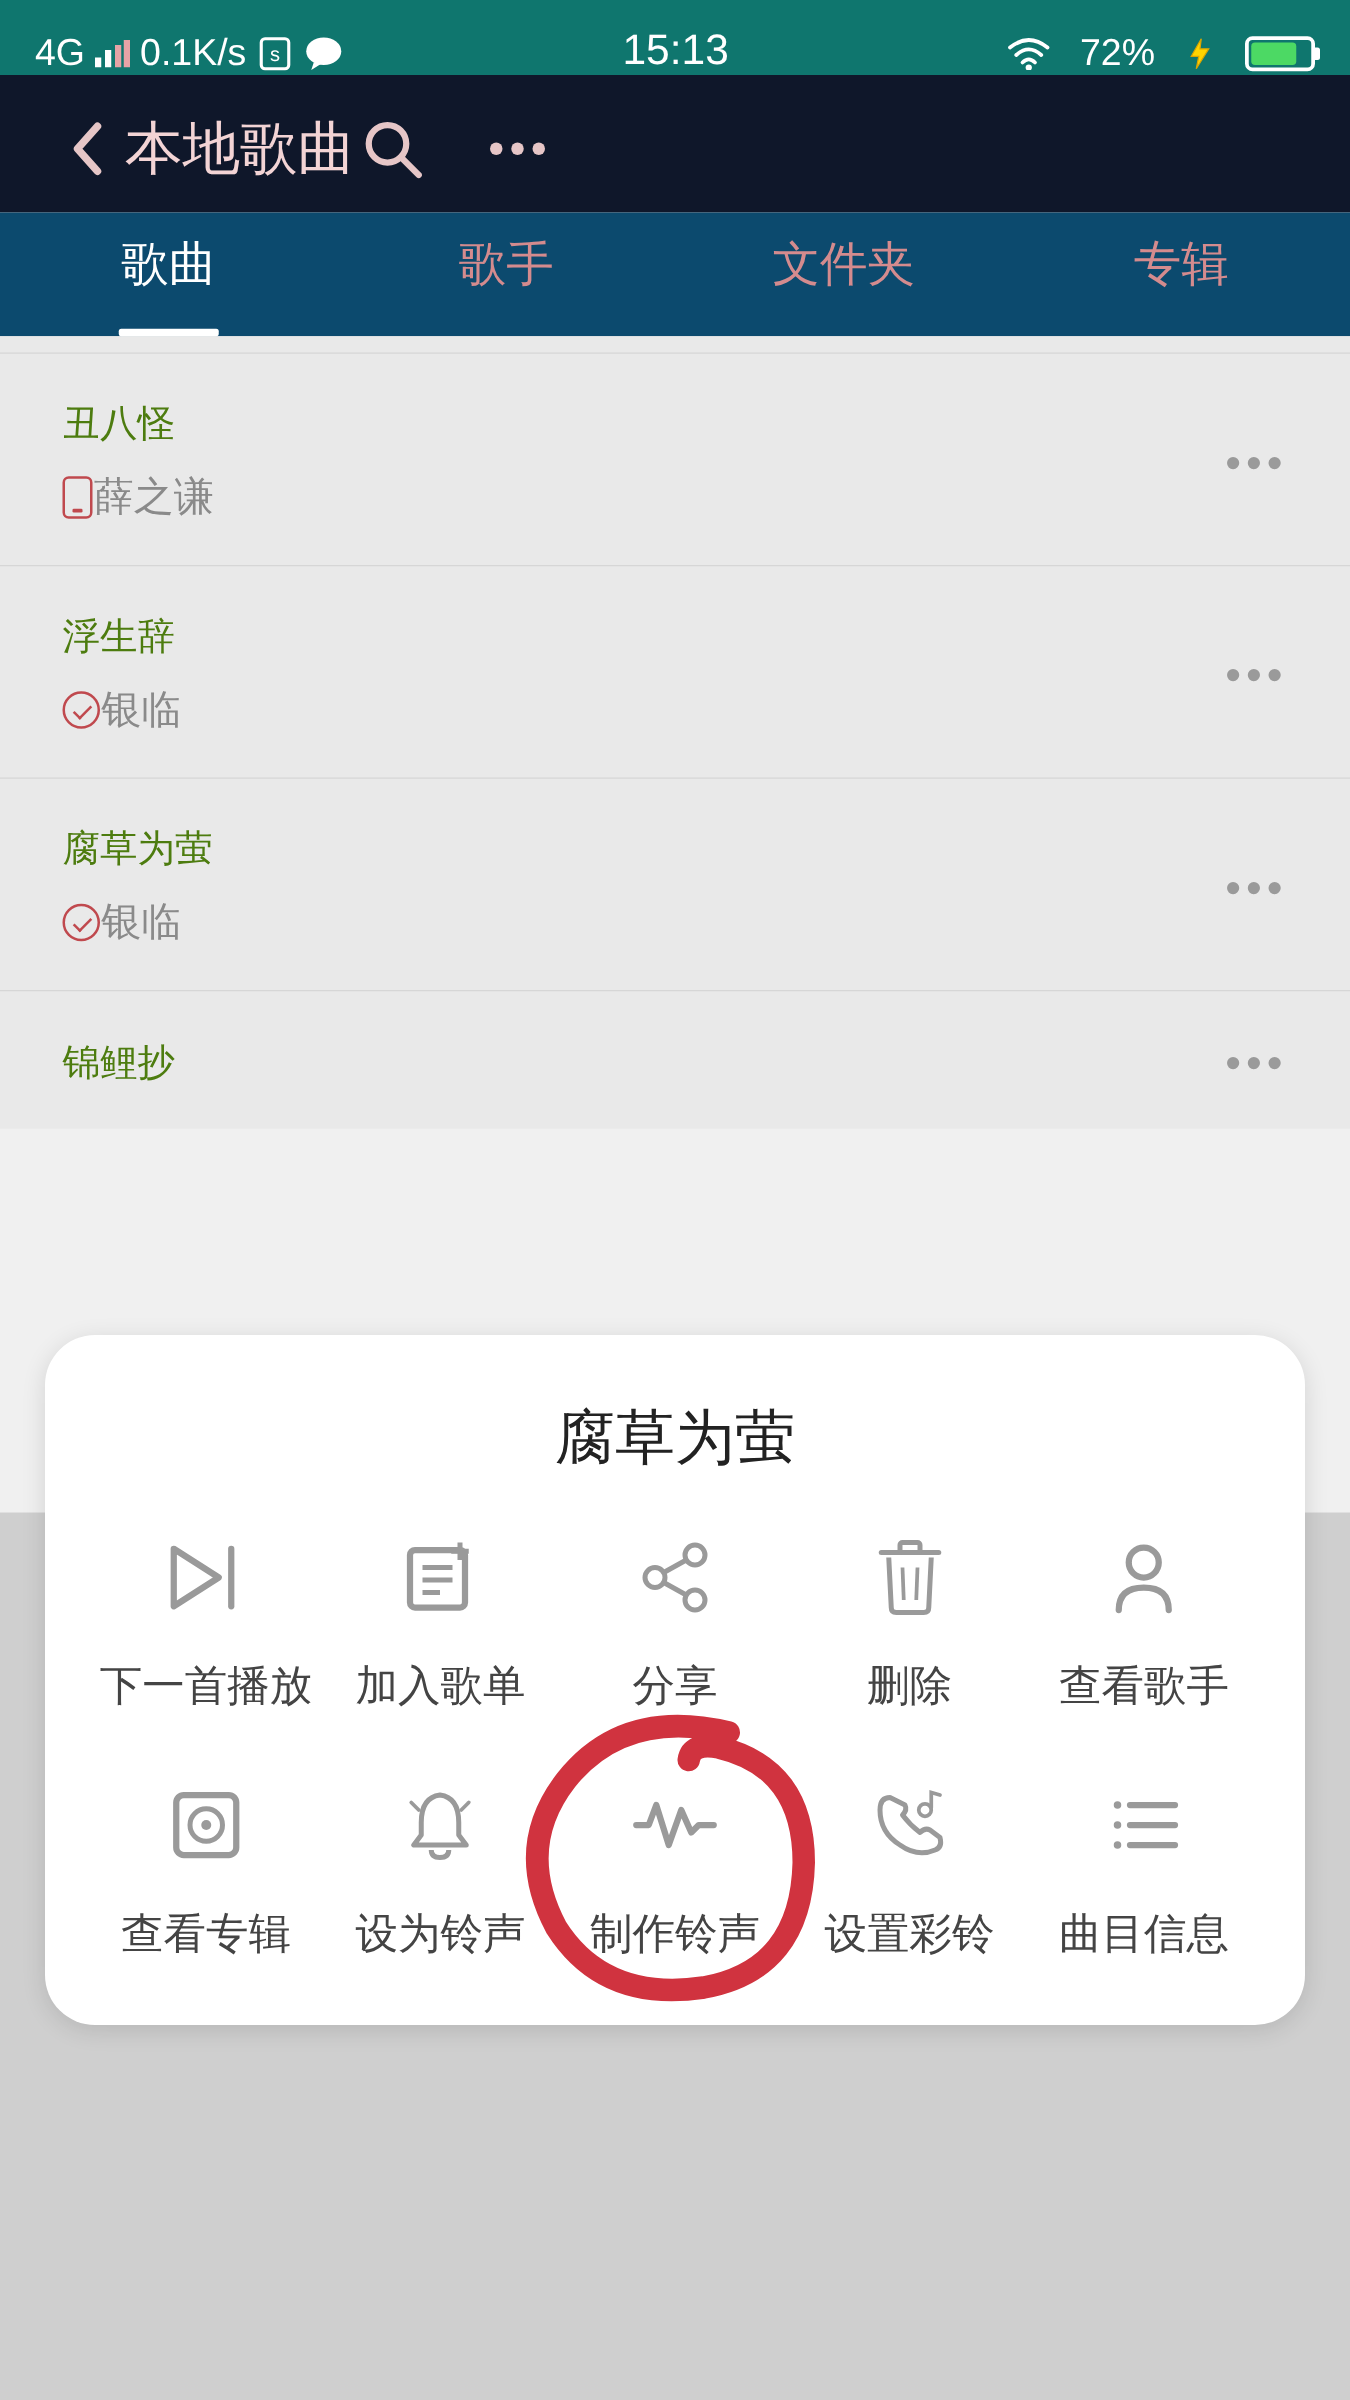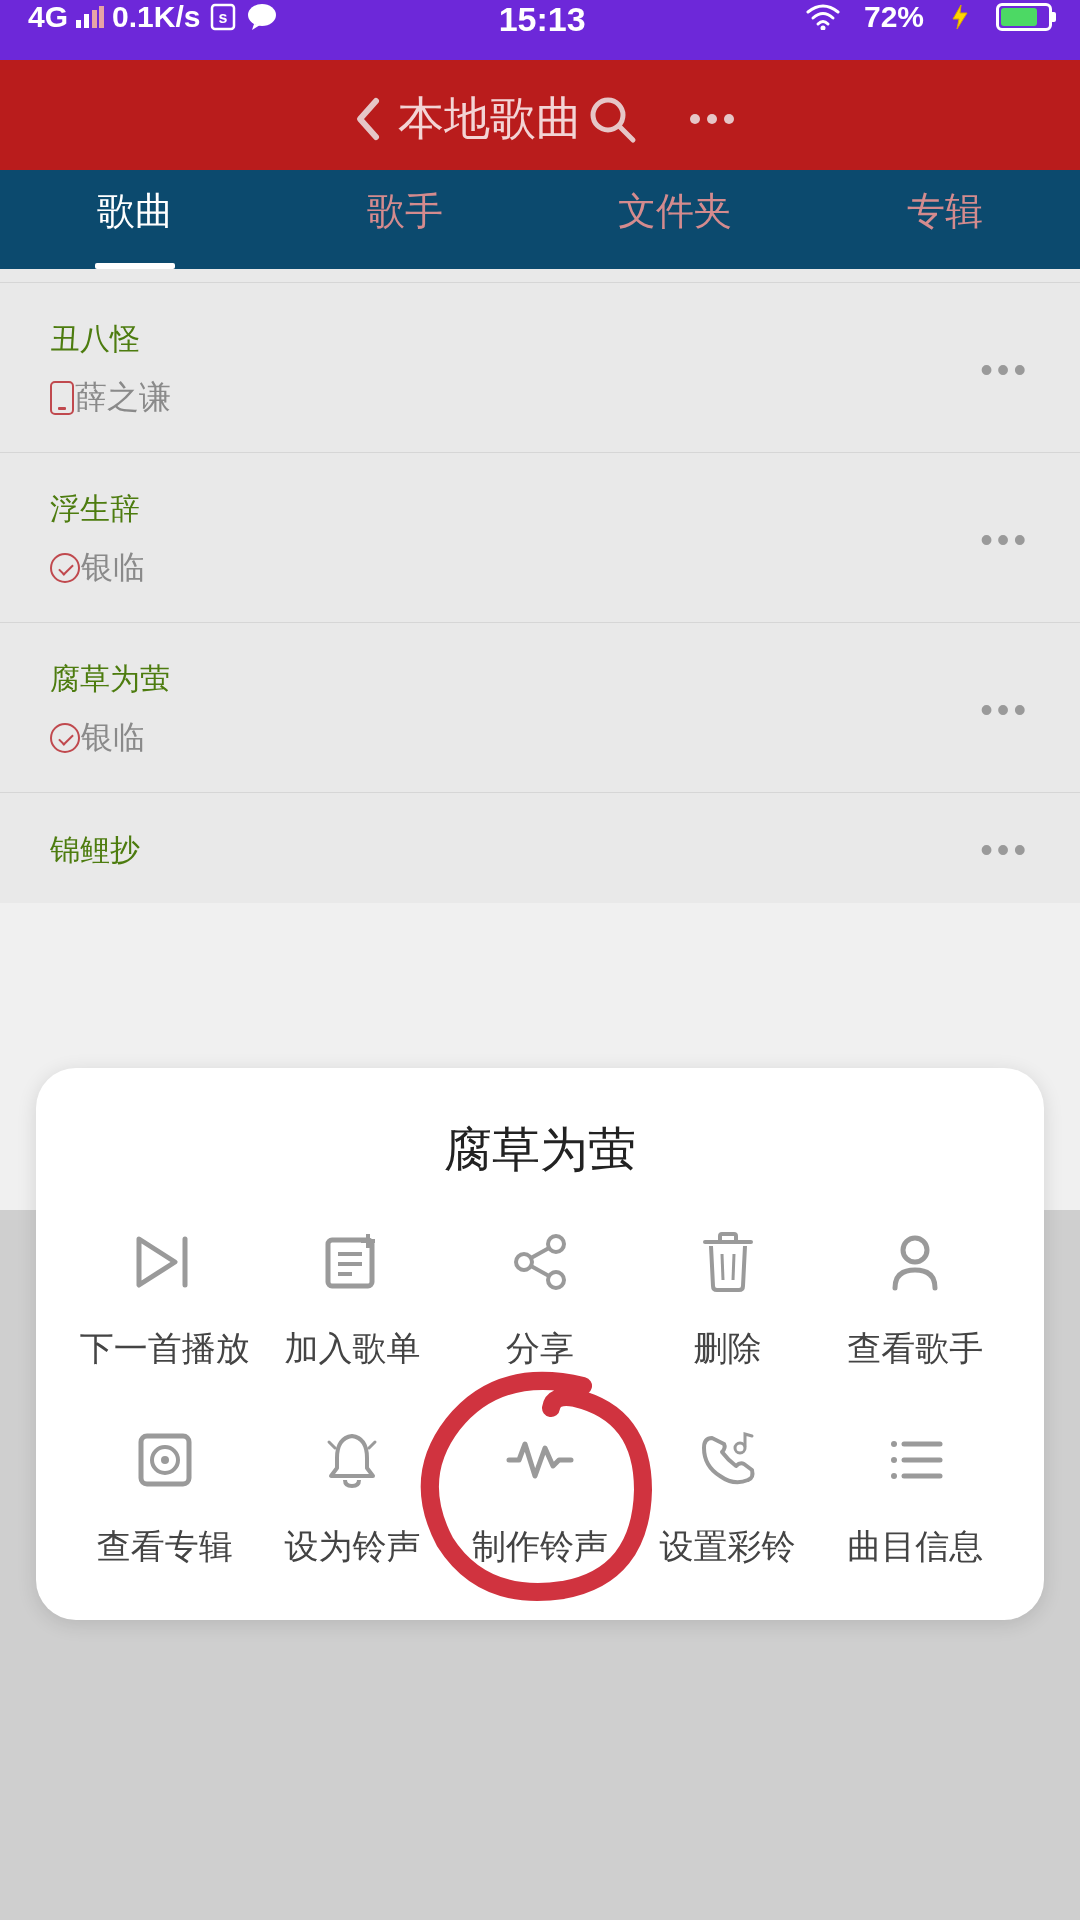--- a/index.html
+++ b/index.html
@@ -6,28 +6,28 @@
   body {
     width: 1080px;
     height: 1920px;
     font-family: -apple-system, "PingFang SC", "Microsoft YaHei", sans-serif;
     background: #f0f0f0;
     position: relative;
     overflow: hidden;
   }
   .status-bar {
     height: 60px;
-    background: #6d28d9;
+    background: #0f766e;
     color: #fff;
     display: flex;
-    align-items: flex-start;
+    align-items: flex-end;
     justify-content: space-between;
     padding: 0 28px;
     font-size: 30px;
-    font-weight: 700;
+    font-weight: 400;
   }
   .status-left { display: flex; align-items: center; gap: 8px; }
   .status-right { display: flex; align-items: center; gap: 24px; }
   .battery {
     width: 56px; height: 28px;
     border: 3px solid #fff;
     border-radius: 6px;
     position: relative;
     display: inline-block;
   }
@@ -40,26 +40,26 @@
     border-radius: 0 2px 2px 0;
   }
   .battery-fill {
     position: absolute;
     left: 2px; top: 2px;
     width: 72%; height: calc(100% - 4px);
     background: #4cd964;
     border-radius: 3px;
   }
   .app-header {
-    background: #b91c1c;
+    background: #0f172a;
     color: #fff;
     padding: 28px 40px 20px 40px;
     display: flex;
     align-items: center;
-    justify-content: center;
+    justify-content: flex-start;
   }
   .app-title { font-size: 46px; color: #f3d4d5; font-weight: 400; }
   .header-icon { width: 60px; height: 60px; display: flex; align-items: center; justify-content: center; }
   .tabs {
     background: #0c4a6e;
     display: flex;
     padding: 10px 0 18px 0;
   }
   .tab {
     flex: 1;

